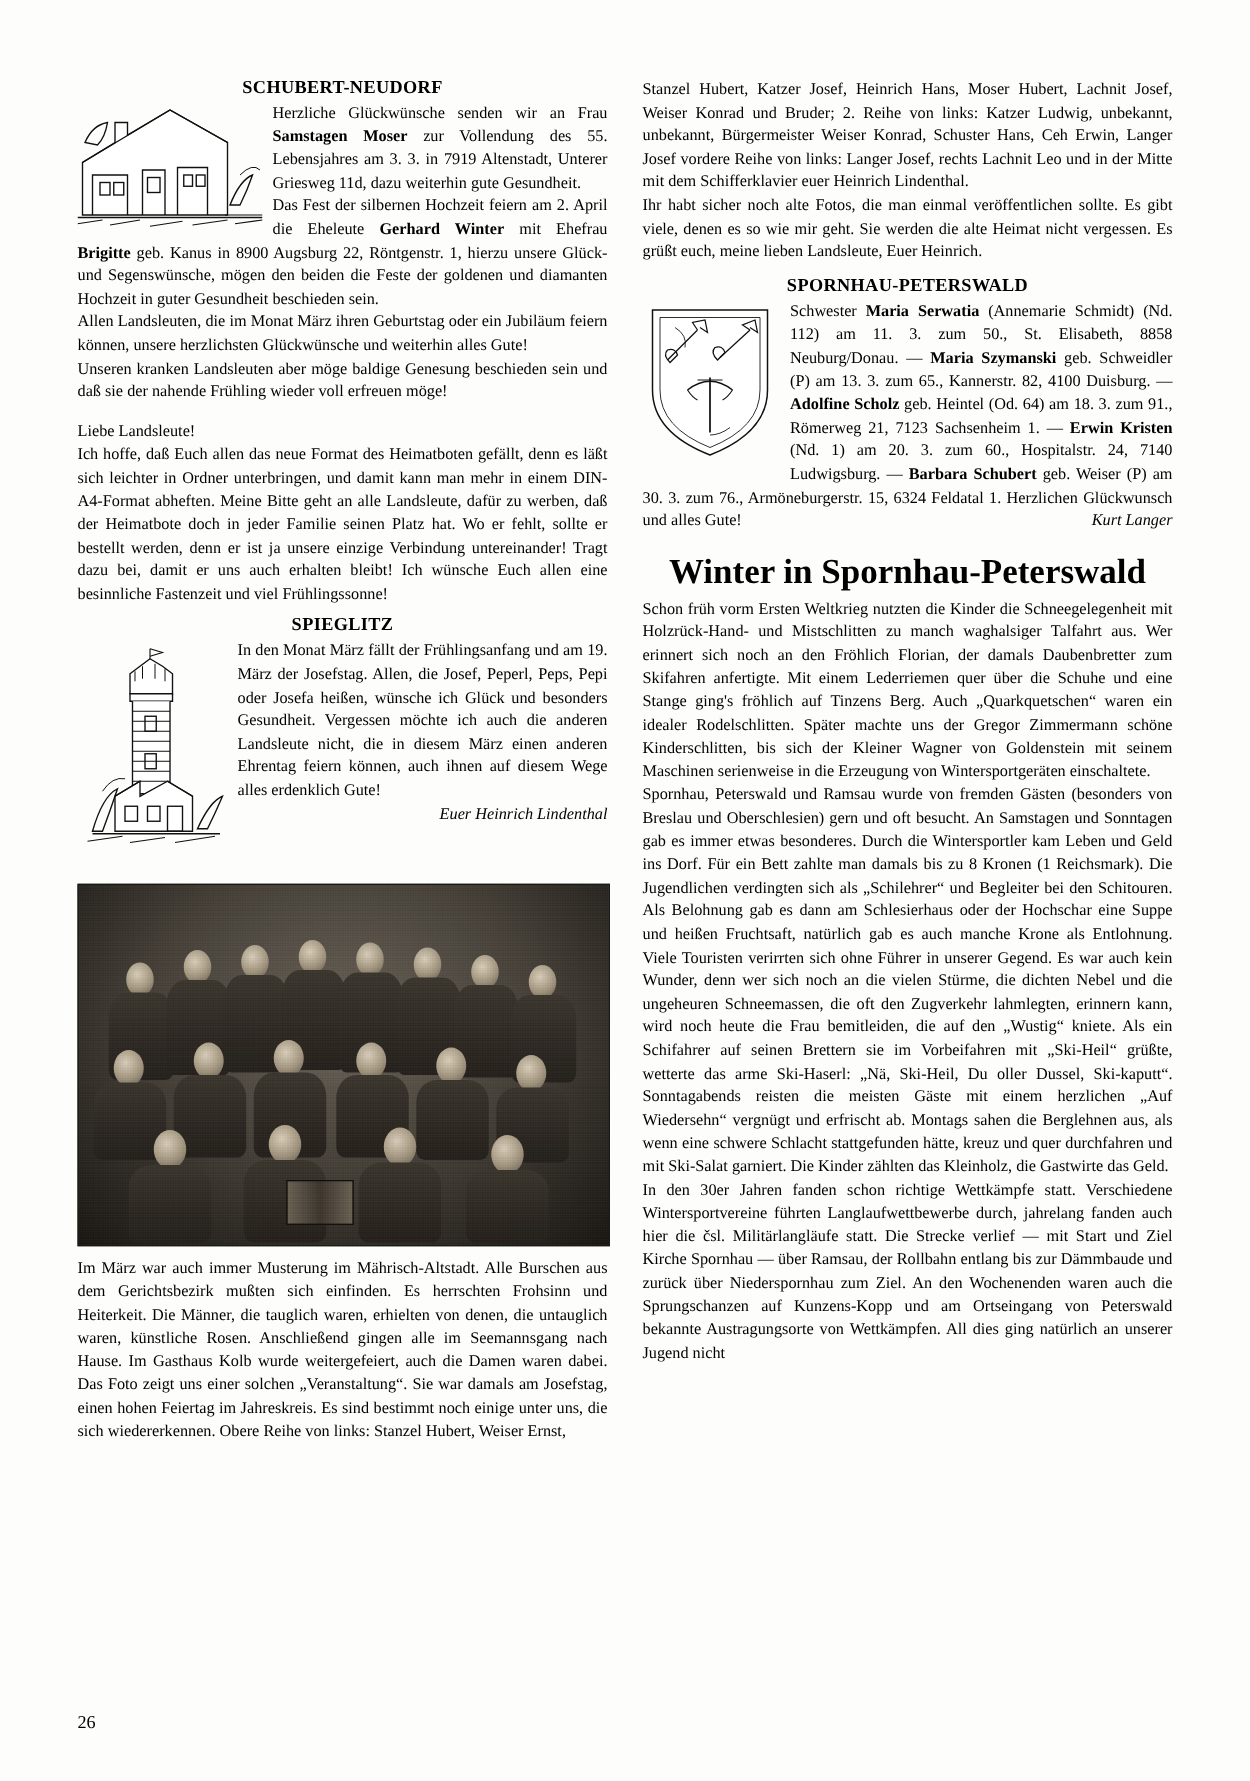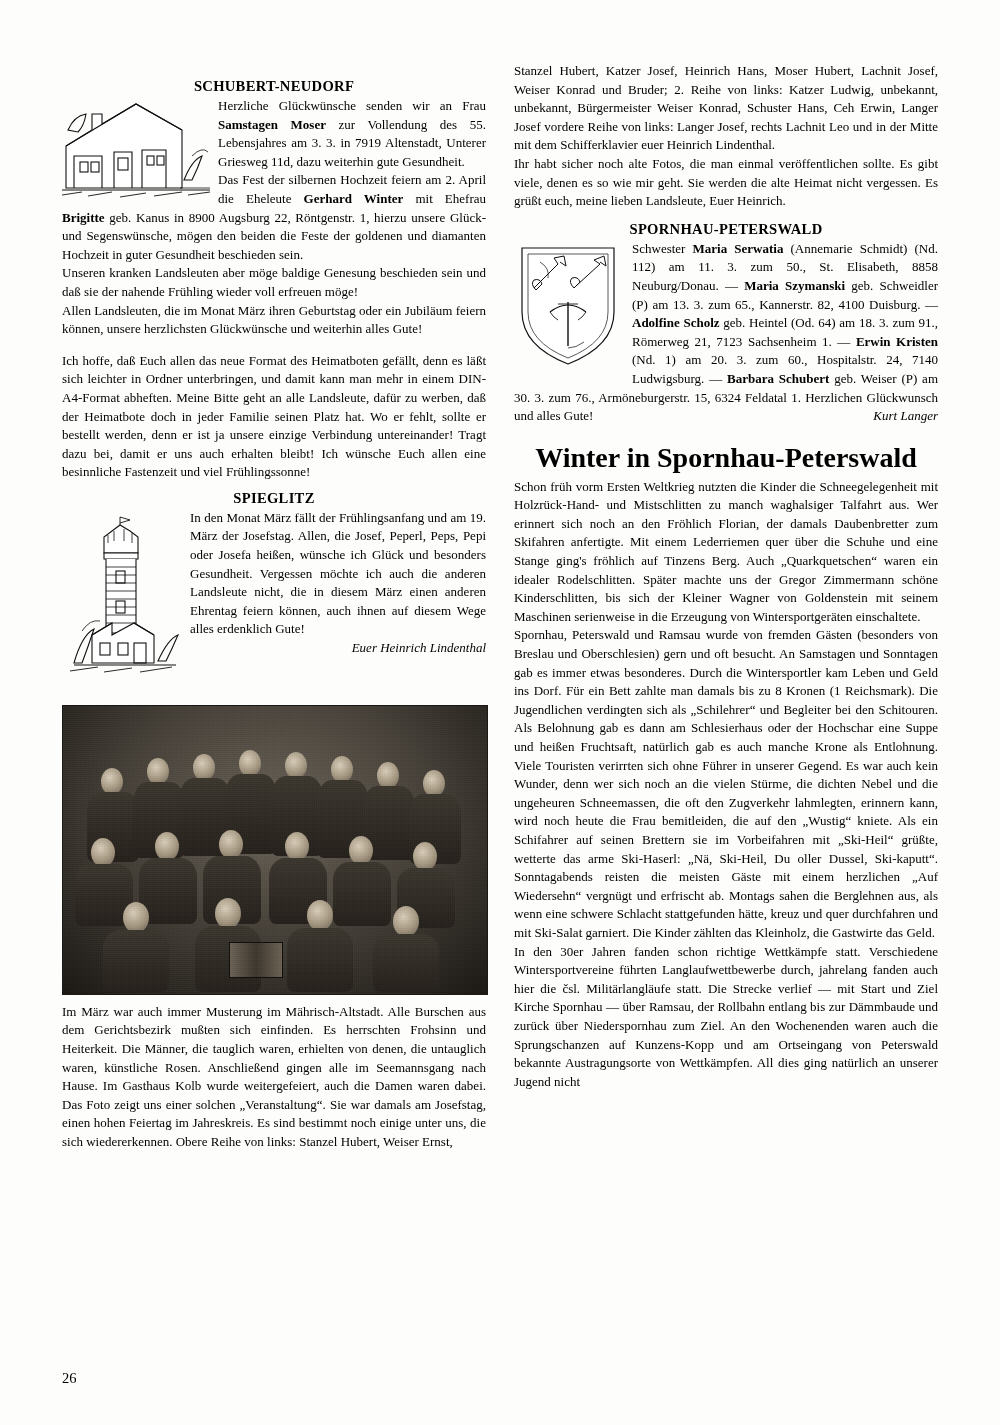--- a/index.html
+++ b/index.html
@@ -27,21 +27,21 @@
     left: 62px;
     top: 62px;
     width: 876px;
     height: 1290px;
   }
   .col {
     position: absolute;
     top: 0;
     width: 424px;
   }
-  .col-left { left: 0; margin-top: 16px; }
+  .col-left { left: 0; }
   .col-right { left: 452px; }
 
   p, .para {
     margin: 0;
     font-size: 13px;
     line-height: 18.6px;
     text-align: justify;
     text-justify: inter-word;
     hyphens: manual;
   }
@@ -164,26 +164,27 @@
         </span>
         <div class="para">
           Herzliche Glückwünsche senden wir an Frau <span class="b">Samstagen Moser</span> zur Vollendung des 55. Lebensjahres am 3. 3. in 7919 Altenstadt, Unterer Griesweg 11d, dazu weiterhin gute Gesundheit.
         </div>
         <div class="para">
           Das Fest der silbernen Hochzeit feiern am 2. April die Eheleute <span class="b">Gerhard Winter</span> mit Ehefrau <span class="b">Brigitte</span> geb. Kanus in 8900 Augsburg 22, Röntgenstr. 1, hierzu unsere Glück- und Segenswünsche, mögen den beiden die Feste der goldenen und diamanten Hochzeit in guter Gesundheit beschieden sein.
         </div>
       </div>
 
       <div class="para">
+        Allen Landsleuten, die im Monat März ihren Geburtstag oder ein Jubiläum feiern können, unsere herzlichsten Glückwünsche und weiterhin alles Gute!
+      </div>
+      <div class="para">
         Unseren kranken Landsleuten aber möge baldige Genesung beschieden sein und daß sie der nahende Frühling wieder voll erfreuen möge!
       </div>
-      <div class="para">
-        Allen Landsleuten, die im Monat März ihren Geburtstag oder ein Jubiläum feiern können, unsere herzlichsten Glückwünsche und weiterhin alles Gute!
-      </div>
       <div class="gap"></div>
+      <div class="para">Liebe Landsleute!</div>
       <div class="para">
         Ich hoffe, daß Euch allen das neue Format des Heimatboten gefällt, denn es läßt sich leichter in Ordner unterbringen, und damit kann man mehr in einem DIN-A4-Format abheften. Meine Bitte geht an alle Landsleute, dafür zu werben, daß der Heimatbote doch in jeder Familie seinen Platz hat. Wo er fehlt, sollte er bestellt werden, denn er ist ja unsere einzige Verbindung untereinander! Tragt dazu bei, damit er uns auch erhalten bleibt! Ich wünsche Euch allen eine besinnliche Fastenzeit und viel Frühlingssonne!
       </div>
 
       <div style="height:8px"></div>
       <h2 class="section-head">SPIEGLITZ</h2>
 
       <div class="clearfix">
         <span class="tower-wrap">
           <svg class="drawing" width="112" height="180" viewBox="0 0 112 180">

